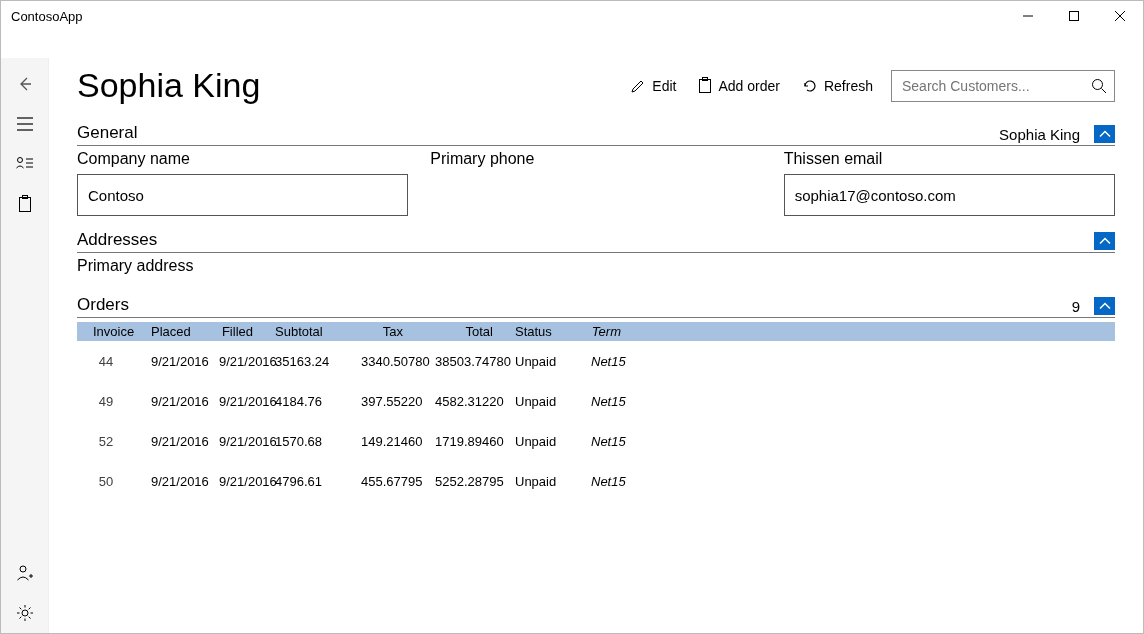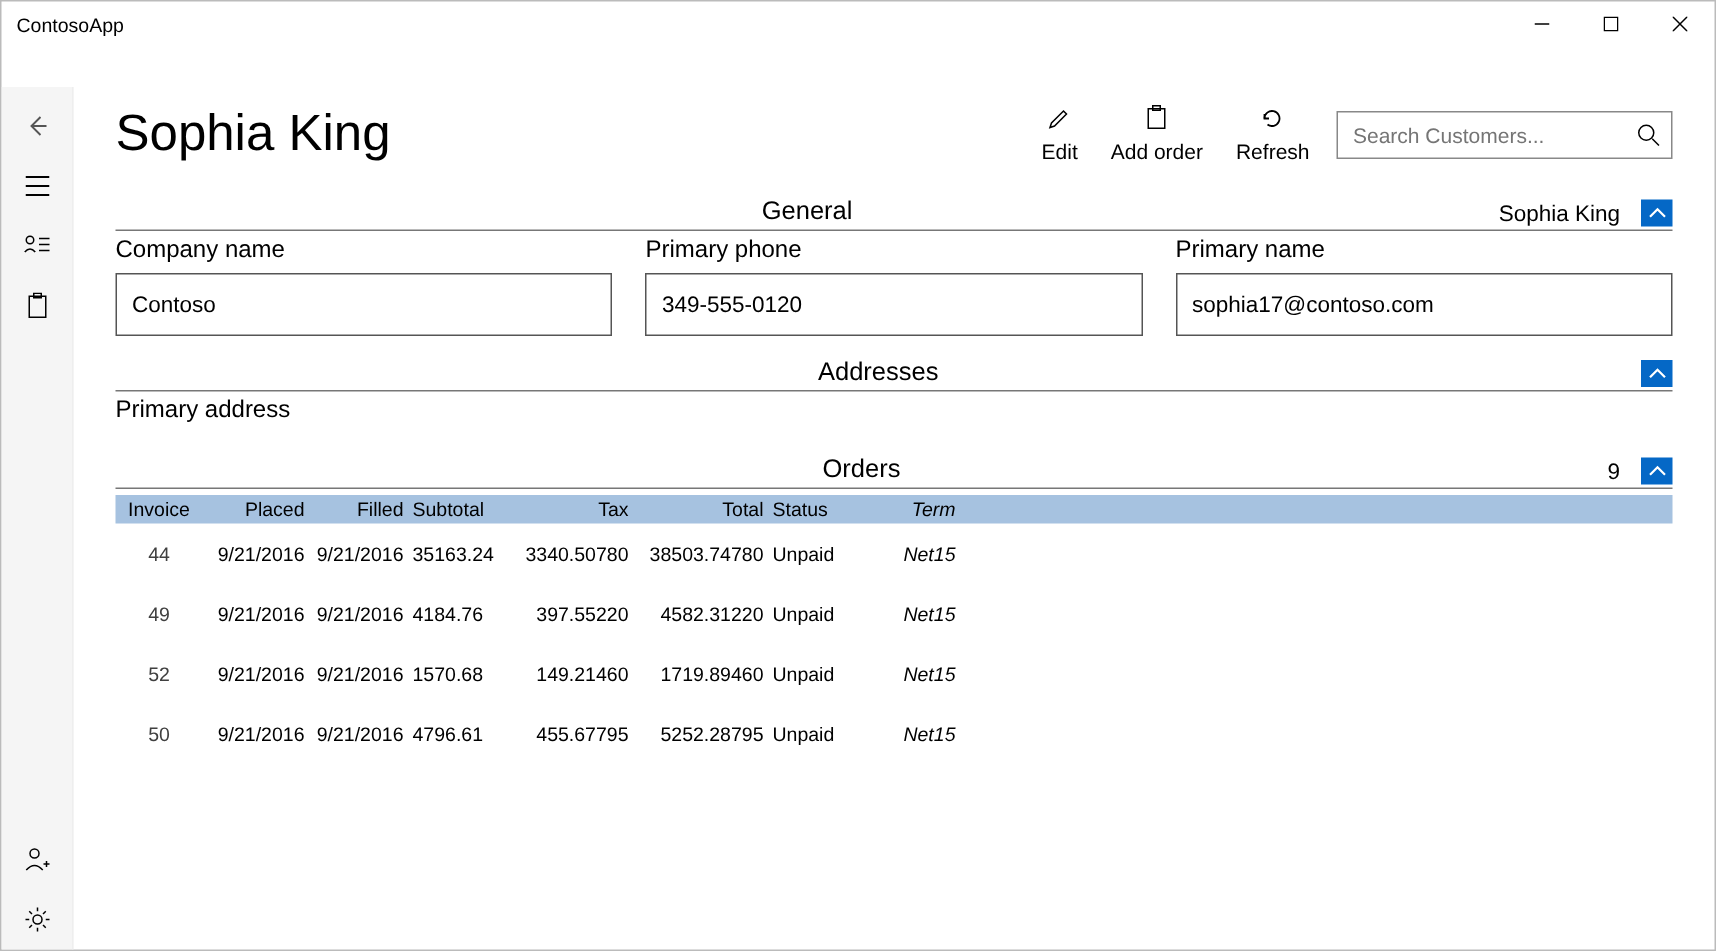--- a/index.html
+++ b/index.html
@@ -84,21 +84,20 @@
   }
   .tool-btn {
     display: flex;
     align-items: center;
     gap: 6px;
     cursor: pointer;
     font-size: 14px;
     background: none;
     border: none;
     padding: 4px 2px;
-    flex-direction: column;
   }
   .search-wrap {
     position: relative;
   }
   .search-input {
     width: 224px;
     height: 32px;
     border: 1px solid #888;
     padding: 4px 30px 4px 10px;
     font-size: 14px;
@@ -115,21 +114,20 @@
   .section-head {
     display: flex;
     align-items: flex-end;
     border-bottom: 1px solid #777;
     padding-bottom: 2px;
     margin-bottom: 4px;
   }
   .section-title {
     font-size: 17px;
     flex: 1;
-    text-align: center;
   }
   .section-right {
     font-size: 15px;
     margin-right: 14px;
   }
   .collapse-btn {
     width: 21px;
     height: 18px;
     background: #0568c6;
     display: flex;
@@ -164,21 +162,21 @@
     display: flex;
     background: #a6c2e0;
     font-size: 13px;
   }
   .orders-row {
     display: flex;
     height: 40px;
     align-items: center;
     font-size: 13px;
   }
-  .col { padding: 2px 0; }
+  .col { padding: 2px 16px; }
   .c-invoice { width: 58px; text-align: center; }
   .c-placed  { width: 68px; text-align: right;}
   .c-filled  { width: 66px; text-align: right;}
   .c-subtotal{ width: 76px; text-align: left; padding-left:6px;}
   .c-tax     { width: 74px; text-align: right;}
   .c-total   { width: 90px; text-align: right;}
   .c-status  { width: 66px; text-align: left; padding-left:6px;}
   .c-term    { width: 62px; text-align: right; font-style: italic;}
   .inv-link { color: #404040; cursor: pointer; }
   svg { display: block; }
@@ -311,24 +309,23 @@
               </svg>
           </div>
         </div>
         <div class="fields-row">
           <div class="field">
             <div class="field-label">Company name</div>
             <input class="field-input" value="Contoso" style="">
           </div>
           <div class="field">
             <div class="field-label">Primary phone</div>
-            <input class="field-input" value="349-555-0120" style="">
           </div>
           <div class="field">
-            <div class="field-label">Primary name</div>
+            <div class="field-label">Thissen email</div>
             <input class="field-input" value="sophia17@contoso.com" style="">
           </div>
         </div>
       </div>
 
       <div class="section">
         <div class="section-head">
           <div class="section-title">Addresses</div>
           <div class="collapse-btn">
             <svg width="12" height="8" viewBox="0 0 12 8">

